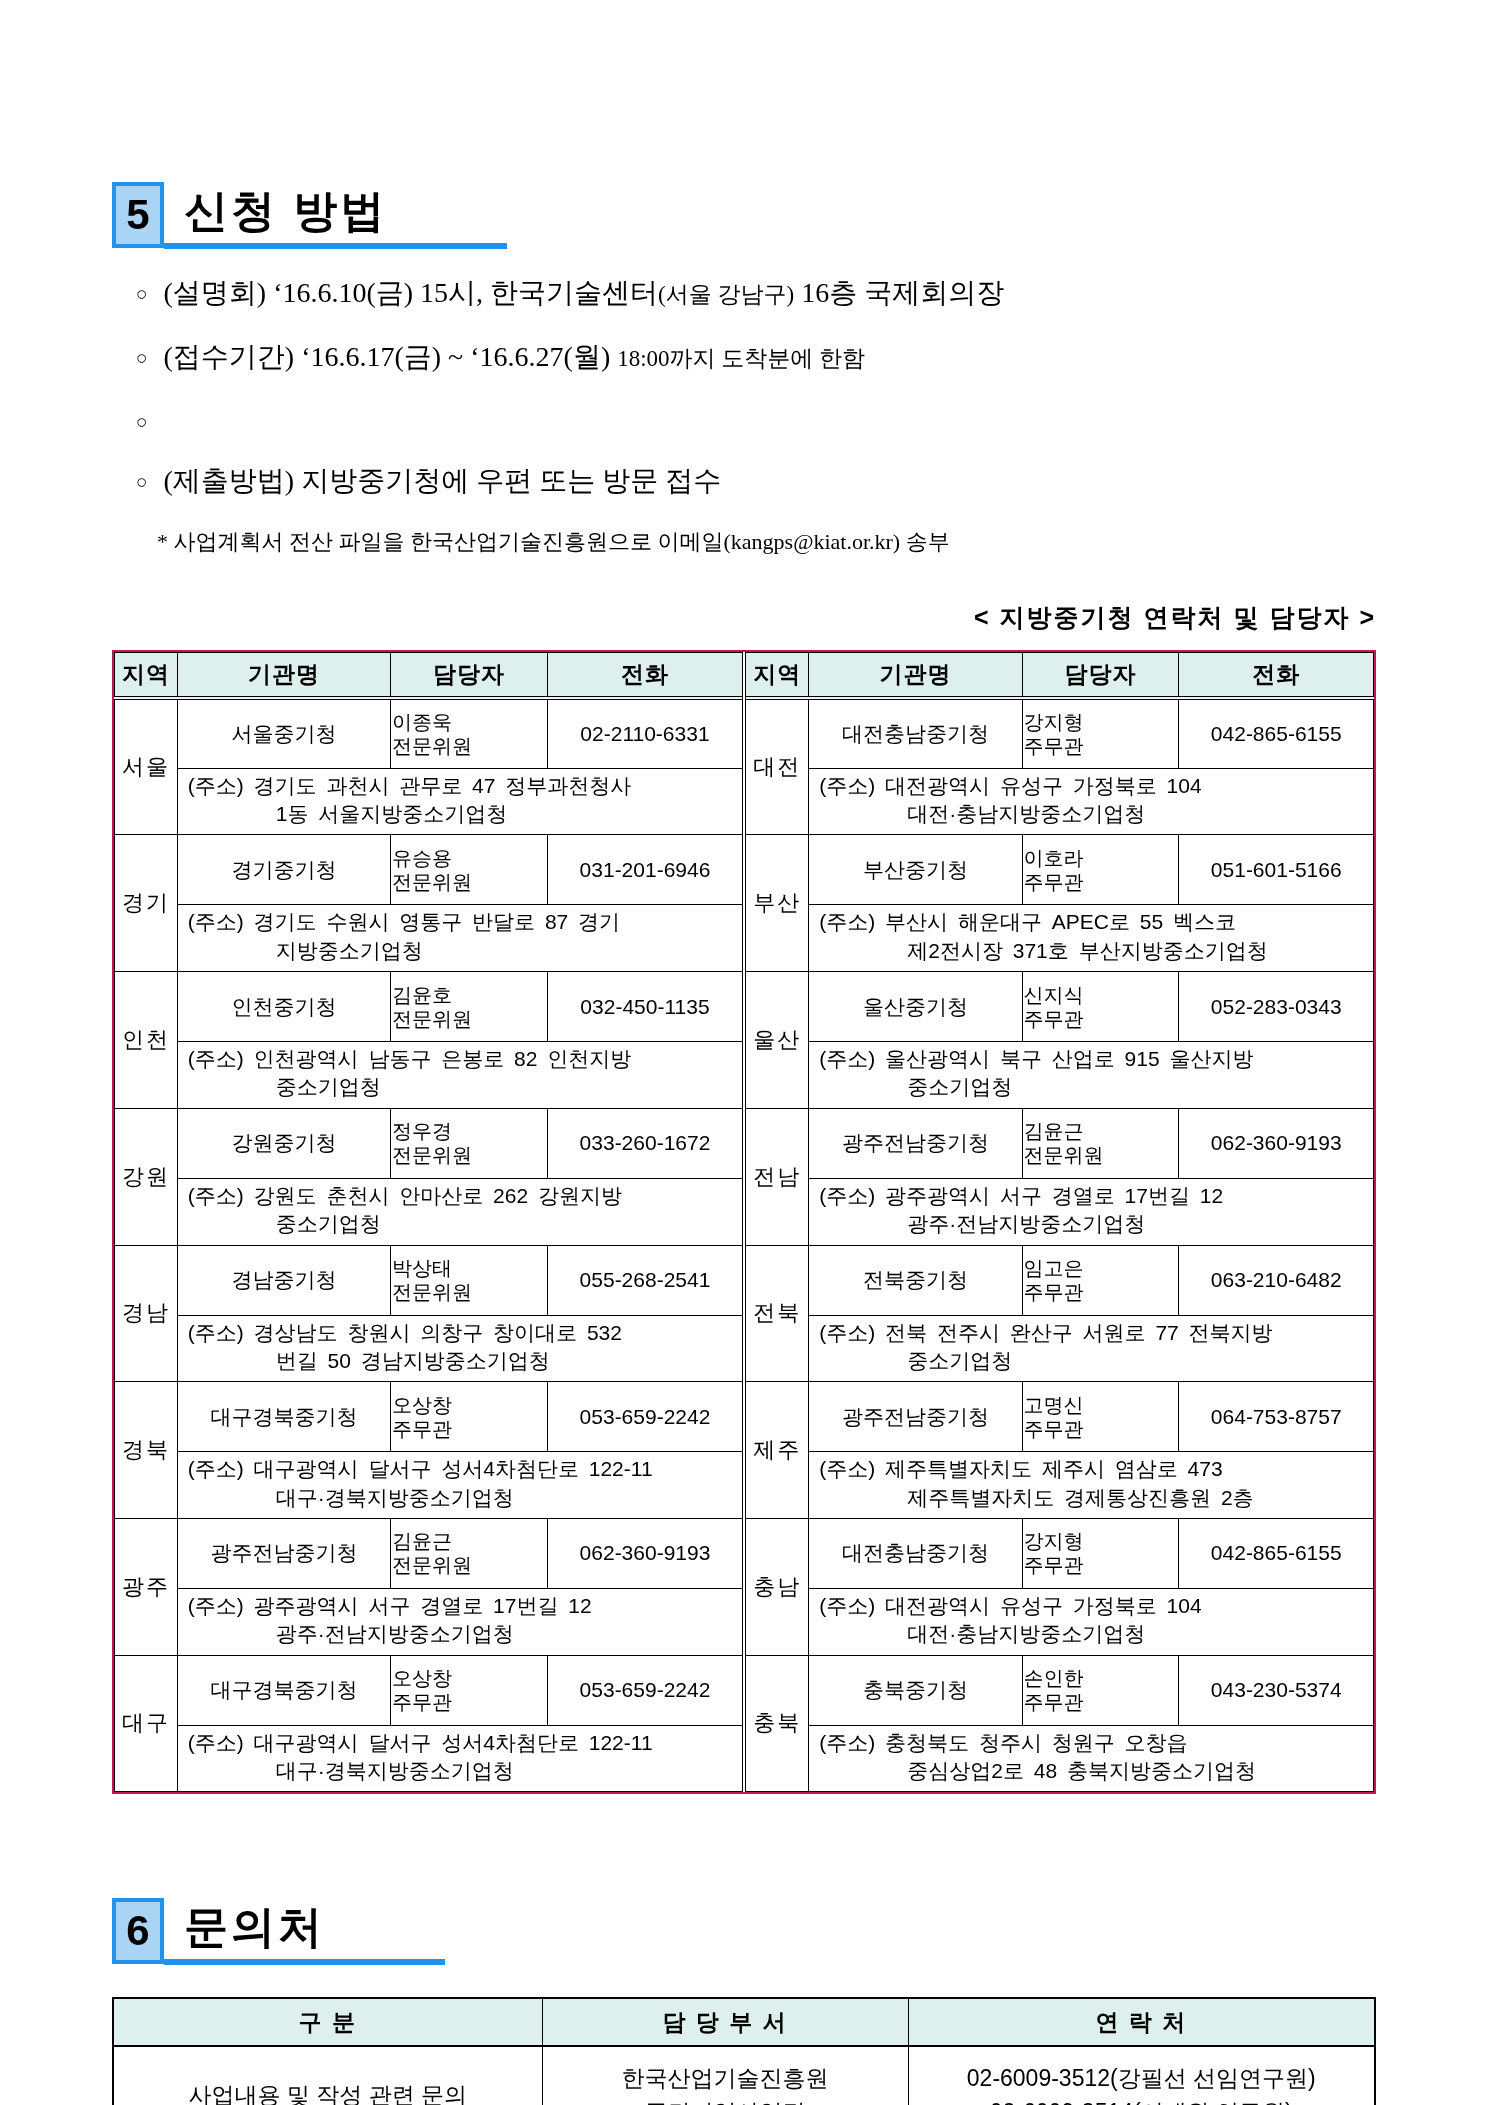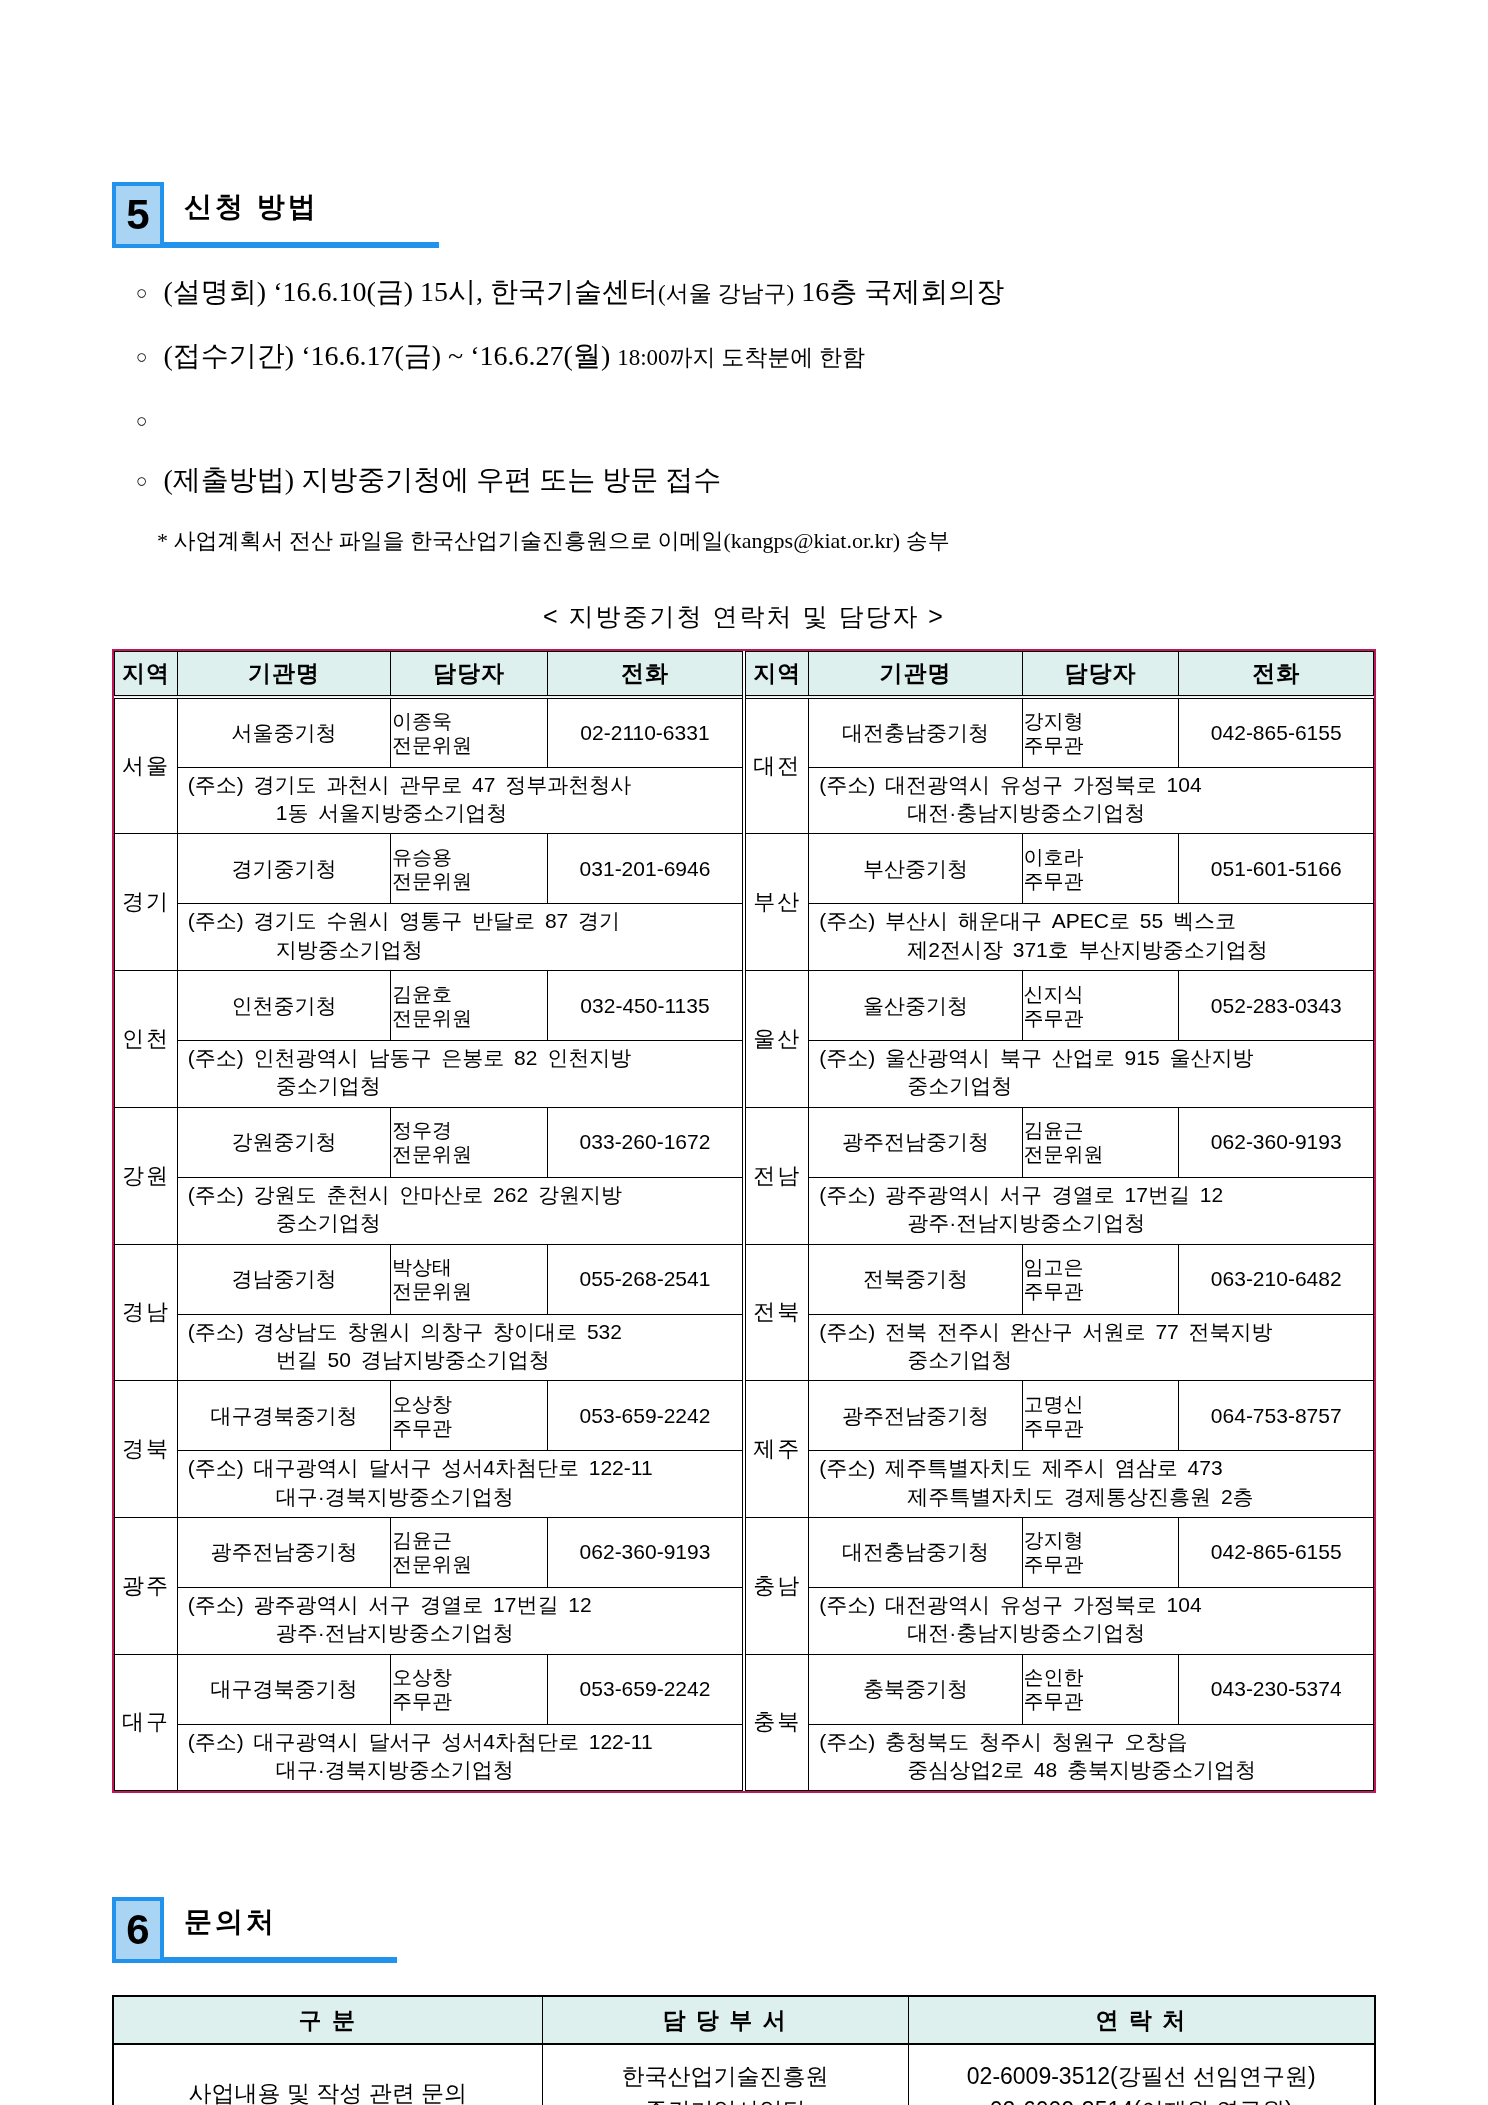--- a/index.html
+++ b/index.html
@@ -12,33 +12,33 @@
   
   .sec-header { display:inline-flex; align-items:stretch; }
   .sec-num {
     width:52px; height:66px; box-sizing:border-box;
     background:#aad4f3; border:4px solid #2293ec;
     display:flex; align-items:center; justify-content:center;
     font-size:42px; font-weight:bold;
   }
   .sec-rest {
     border-bottom:6px solid #2293ec; box-sizing:border-box;
-    padding:0 120px 10px 20px; display:flex; align-items:center;
-    font-size:28px; font-weight:bold; letter-spacing:3px;
+    padding:0 120px 2px 20px; display:flex; align-items:center;
+    font-size:44px; font-weight:bold; letter-spacing:3px;
   }
 
   
   .bullets { margin:26px 0 0 24px; font-family:"Liberation Serif", serif; }
   .bullet { display:flex; align-items:flex-start; margin-bottom:29px; font-size:28px; line-height:1.25; }
   .bullet .marker { font-size:19px; margin:7px 16px 0 0; flex:0 0 auto; }
   .bullet .small { font-size:23px; }
   .footnote { font-family:"Liberation Serif", serif; font-size:22px; margin:0 0 0 45px; }
 
   
-  .tbl-title { text-align:center; font-size:25px; font-weight:normal; letter-spacing:2px; margin:44px 0 16px 0; }
+  .tbl-title { text-align:right; font-size:25px; font-weight:bold; letter-spacing:2px; margin:44px 0 16px 0; }
   .contact-wrap { display:flex; border:2px solid #be185d; background:#fff; }
   .hw { width:50%; box-sizing:border-box; }
   .hw.l { border-right:1px solid #000; margin-right:2px; }
   .hw.r { border-left:1px solid #000; }
   table.half { width:100%; border-collapse:collapse; table-layout:fixed; }
   table.half th, table.half td { border:1px solid #000; box-sizing:border-box; }
   table.half th {
     background:#def0ee; font-size:23px; font-weight:bold; height:46px;
     border-bottom:4px double #000; letter-spacing:1px;
   }

